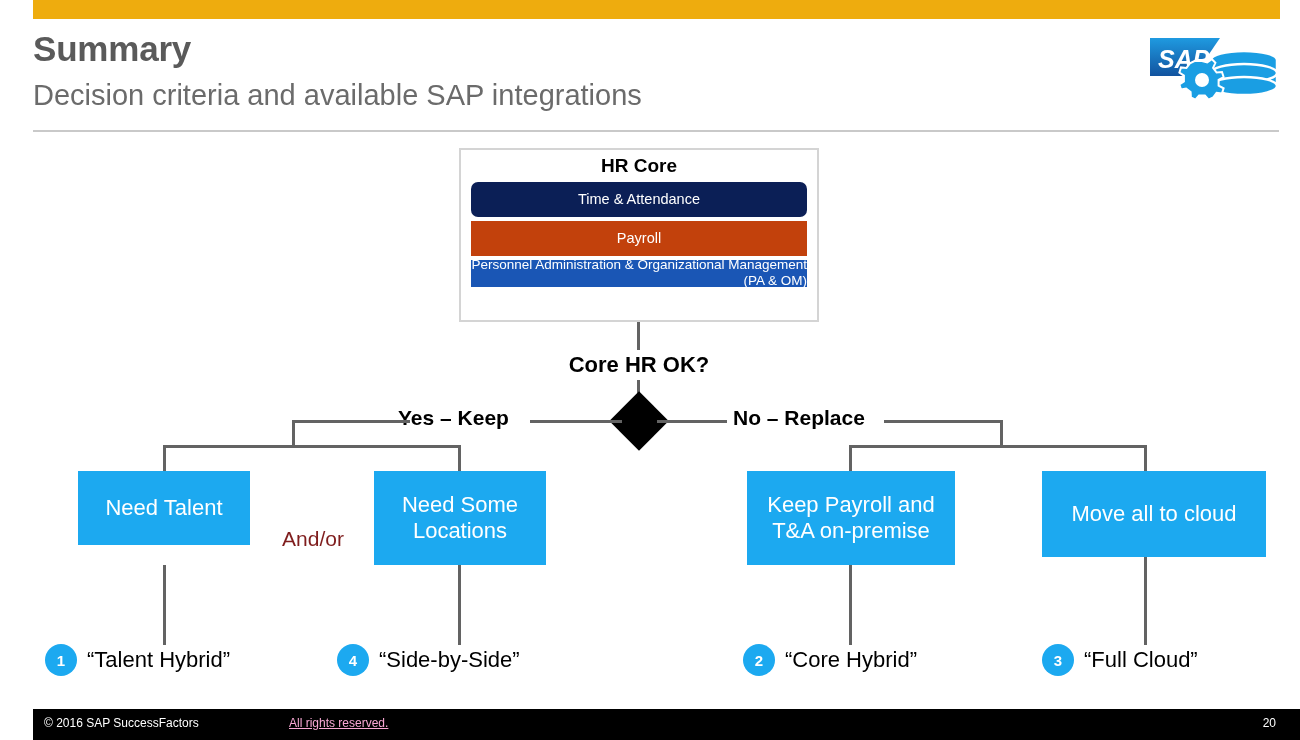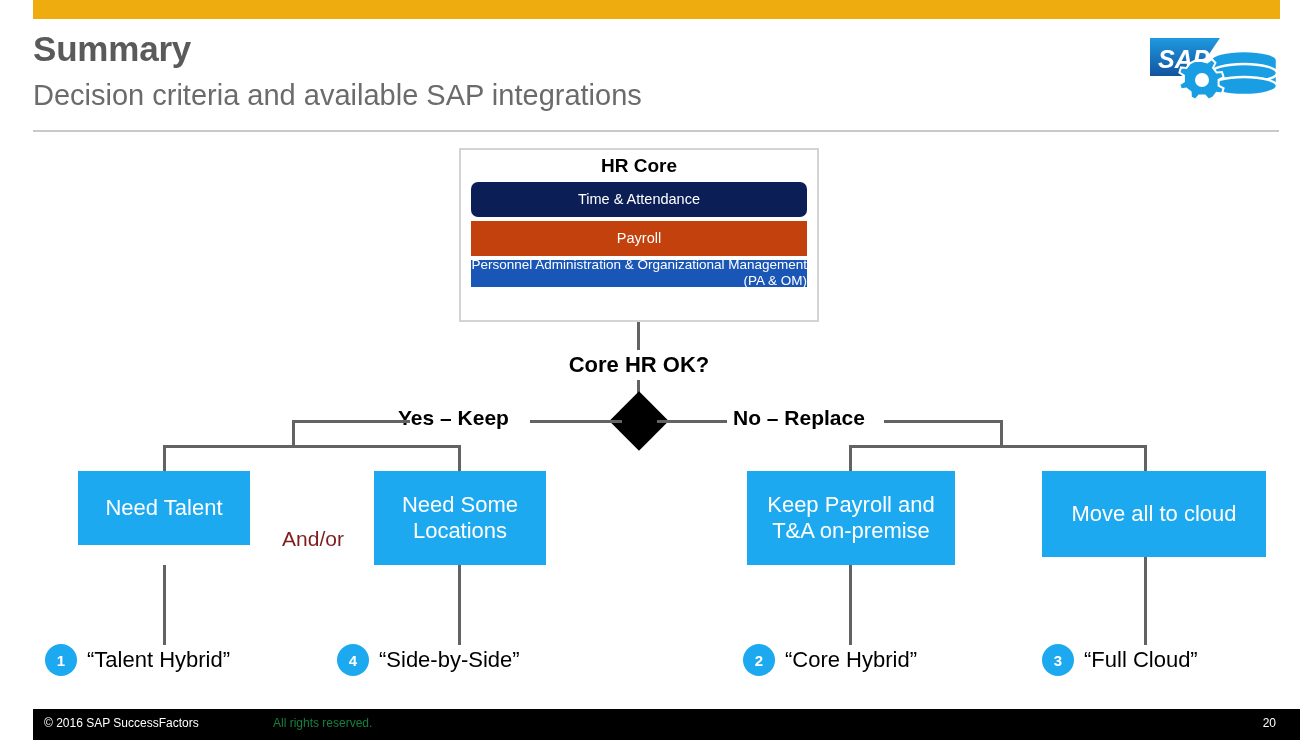--- a/index.html
+++ b/index.html
@@ -195,23 +195,24 @@
     background: #000000;
   }
   .footer-copy {
     position: absolute;
     left: 11px; top: 7px;
     font-size: 12px;
     color: #ffffff;
   }
   .footer-rights {
     position: absolute;
-    left: 240px; top: 7px;
+    left: 256px; top: 7px;
     font-size: 12px;
-    color: #15803d;
+    color: #f9a8d4;
+    text-decoration: underline;
   }
   .footer-page {
     position: absolute;
     right: 24px; top: 7px;
     font-size: 12px;
     color: #ffffff;
   }
 </style>
 </head>
 <body>

